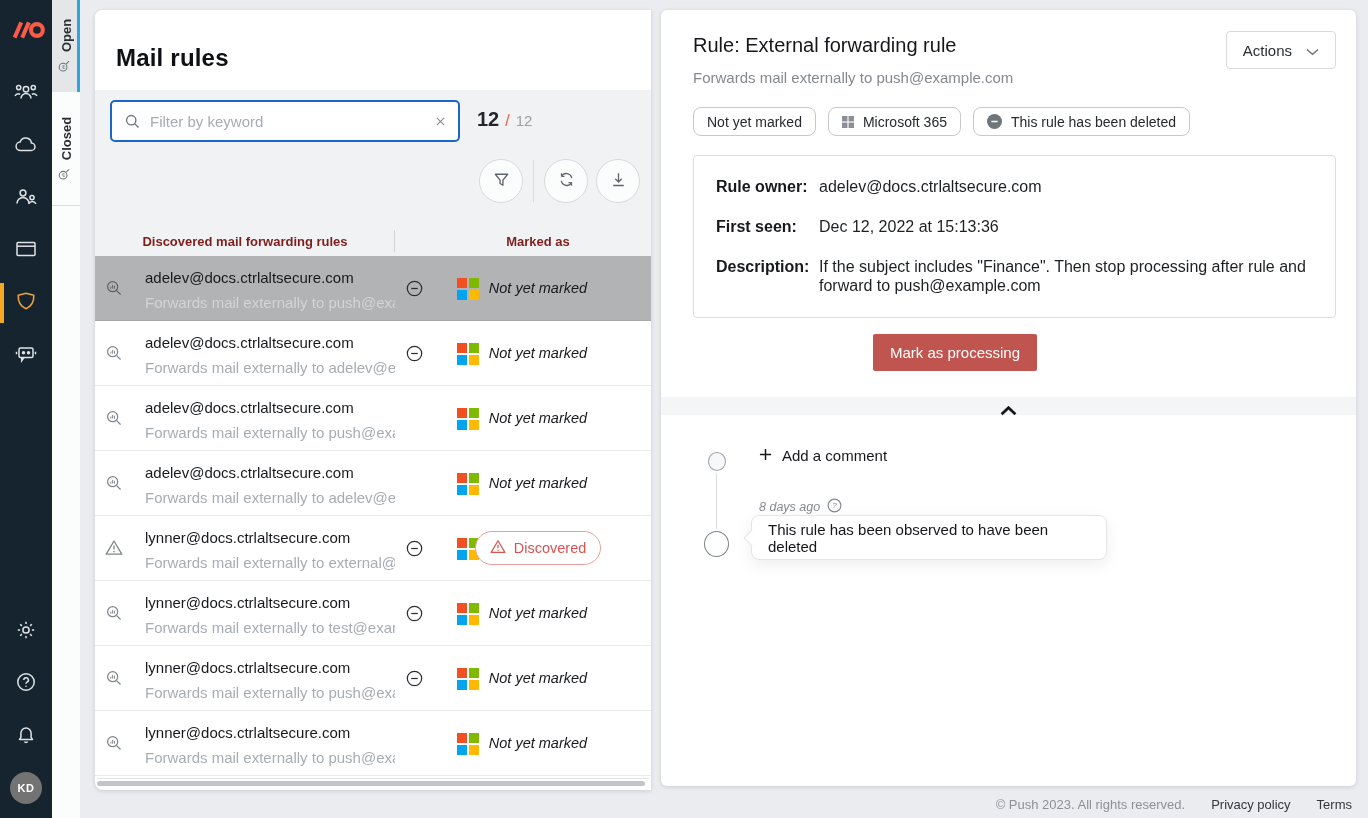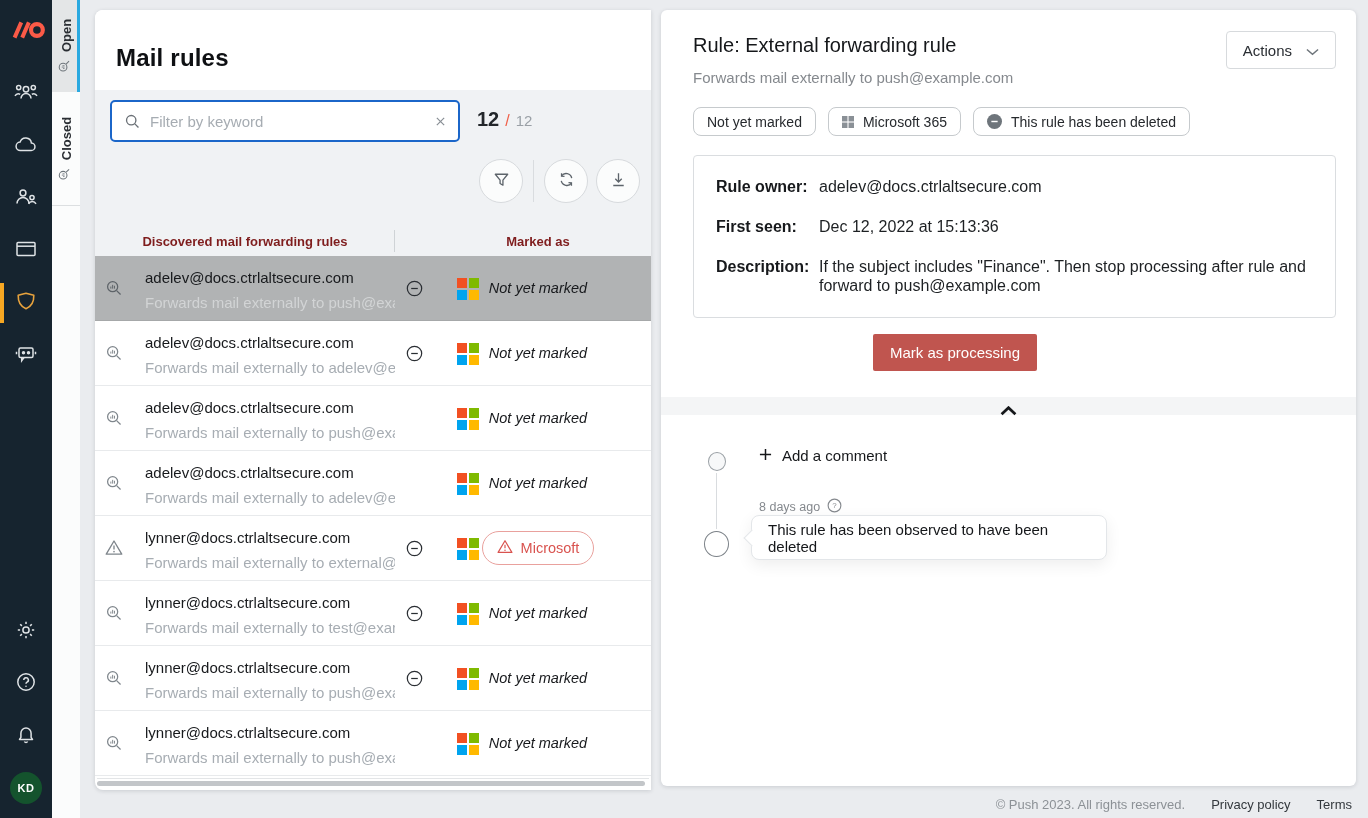--- a/index.html
+++ b/index.html
@@ -7,21 +7,21 @@
     font-family:"Liberation Sans", sans-serif; color:#17191c; }
 
   
   .sidebar { position:absolute; left:0; top:0; width:52px; height:818px; background:#16242f; z-index:30; }
   .logo { position:absolute; left:0; top:16px; width:52px; height:28px; display:flex; align-items:center; justify-content:center; color:#fb5a47; cursor:pointer; }
   .navcol { position:absolute; left:0; top:69px; width:52px; }
   .navitem { position:relative; width:52px; height:52px; display:flex; align-items:center; justify-content:center; color:#dfe3e6; cursor:pointer; }
   .navitem.active { color:#e8a33d; }
   .navitem.active::before { content:""; position:absolute; left:0; top:6px; bottom:6px; width:4px; background:#f7a823; }
   .navbottom { position:absolute; left:0; bottom:0; width:52px; padding-bottom:8px; }
-  .avatar { width:32px; height:32px; border-radius:50%; background:#14532d; color:#fff; font-size:11px; font-weight:700;
+  .avatar { width:32px; height:32px; border-radius:50%; background:#737373; color:#fff; font-size:11px; font-weight:700;
     display:flex; align-items:center; justify-content:center; margin:10px auto 6px; letter-spacing:.5px; cursor:pointer; }
 
   
   .tabstrip { position:absolute; left:52px; top:0; width:28px; height:818px; background:#fbfcfc; z-index:25; }
   .vtab { position:relative; width:28px; display:flex; align-items:center; justify-content:center; cursor:pointer; }
   .vtab-open { height:92px; background:#e4e6e7; }
   .vtab-open::after { content:""; position:absolute; right:0; top:0; bottom:0; width:3px; background:#2aa9e0; }
   .vtab-closed { height:114px; border-bottom:1px solid #dcdfe1; }
   .vtab-inner { transform:rotate(-90deg); display:flex; align-items:center; gap:7px; white-space:nowrap; color:#2a2e33; }
   .vtab-inner .vlabel { font-size:13px; font-weight:700; }
@@ -101,21 +101,21 @@
   .collapse-strip svg { color:#15171a; margin-bottom:-5px; }
 
   .tl-node1 { position:absolute; left:47px; top:442px; width:18px; height:19px; border-radius:50%;
     border:1.5px solid #9aa0a5; background:#f7f8f9; }
   .tl-line { position:absolute; left:55px; top:463px; width:1px; height:56px; background:#d9dcdf; }
   .tl-node2 { position:absolute; left:43px; top:521px; width:25px; height:26px; border-radius:50%;
     border:1.5px solid #7c8288; background:#fff; }
   .add-comment { position:absolute; left:98px; top:437px; display:flex; align-items:center; gap:10px;
     font-size:15px; font-weight:500; color:#15171a; cursor:pointer; }
   .tl-time { position:absolute; left:98px; top:488px; display:flex; align-items:center; gap:7px;
-    font-size:12.5px; color:#85898e; }
+    font-size:12.5px; color:#85898e;font-style:italic; }
   .tl-time svg { color:#85898e; }
   .bubble { position:absolute; left:90px; top:505px; width:356px; height:45px; background:#fff;
     border:1px solid #e3e6e9; border-radius:8px; box-shadow:0 5px 16px rgba(0,0,0,.07);
     display:flex; align-items:center; padding:0 16px; font-size:15px; color:#15171a; }
   .bubble::before { content:""; position:absolute; left:-6px; top:16px; width:11px; height:11px; background:#fff;
     border-left:1px solid #e3e6e9; border-bottom:1px solid #e3e6e9; transform:rotate(45deg); }
 
   
   .footer { position:absolute; right:16px; bottom:3px; height:22px; display:flex; align-items:center; gap:26px; font-size:13px; }
   .copyright { color:#8c9196; }
@@ -409,21 +409,21 @@
           </svg>
         </span>
     <span class="statuswrap">
 
       <span class="status-susp">
         <span><svg width="16" height="15" viewBox="0 0 20 18" fill="none" stroke="currentColor" stroke-width="1.5" stroke-linejoin="round">
                 <path d="M10 1.8 18.6 16.4H1.4z"></path>
                 <path d="M10 6.8v4.4"></path>
                 <circle cx="10" cy="13.6" r=".9" fill="currentColor" stroke="none"></circle>
               </svg></span>
-        <span>Microsoft</span>
+        <span>Discovered</span>
       </span>
     </span>
   </div>
       <div class="row">
     <span class="ticon">
           <svg width="18" height="18" viewBox="0 0 20 20" fill="none" stroke="currentColor" stroke-width="1.4">
             <circle cx="8.5" cy="8.5" r="5.6"></circle>
             <path d="M12.9 12.9 17.3 17.3"></path>
             <path d="M6.5 10.7V8.4M8.5 10.7V6.5M10.5 10.7V7.5" stroke-width="1.1"></path>
           </svg>

